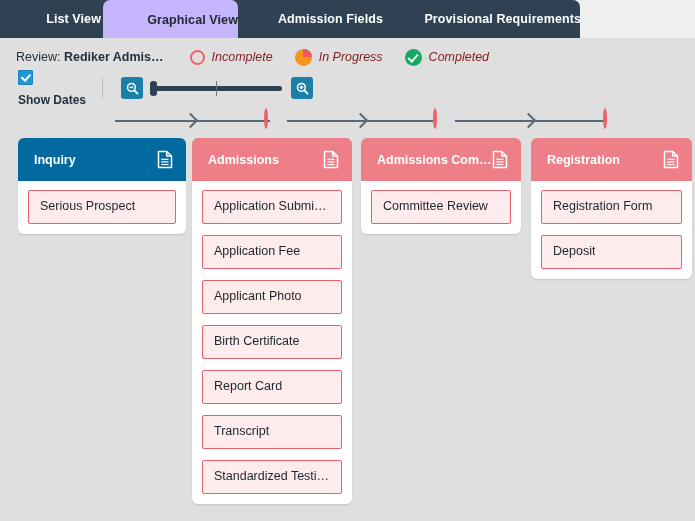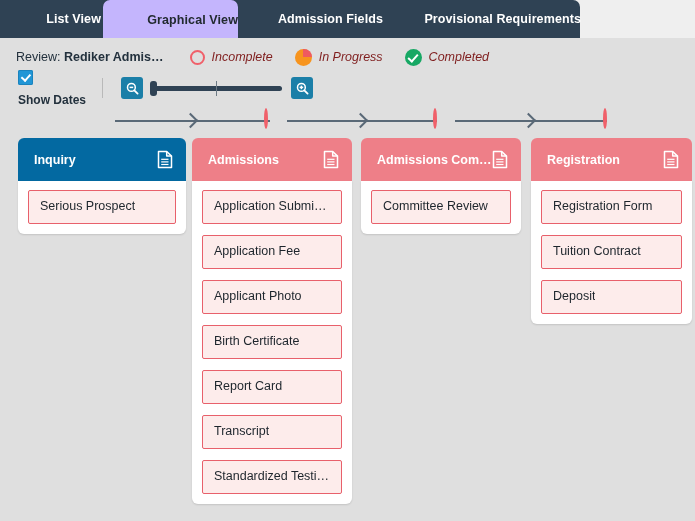--- a/index.html
+++ b/index.html
@@ -531,22 +531,19 @@
           <line x1="4.2" y1="9.3" x2="11.5" y2="9.3" stroke="#ffffff" stroke-width="1.2"></line>
           <line x1="4.2" y1="11.9" x2="11.5" y2="11.9" stroke="#ffffff" stroke-width="1.2"></line>
           <line x1="4.2" y1="14.5" x2="11.5" y2="14.5" stroke="#ffffff" stroke-width="1.2"></line>
         </svg>
       </div>
       <div class="col-body">
         <div class="card">
             <span>Registration Form</span>
           </div>
         <div class="card">
-            <span>Tuition Contract</span>
-          </div>
-        <div class="card">
             <span>Deposit</span>
           </div>
       </div>
     </div>
 
   </div>
 </div>
 
 </body></html>

